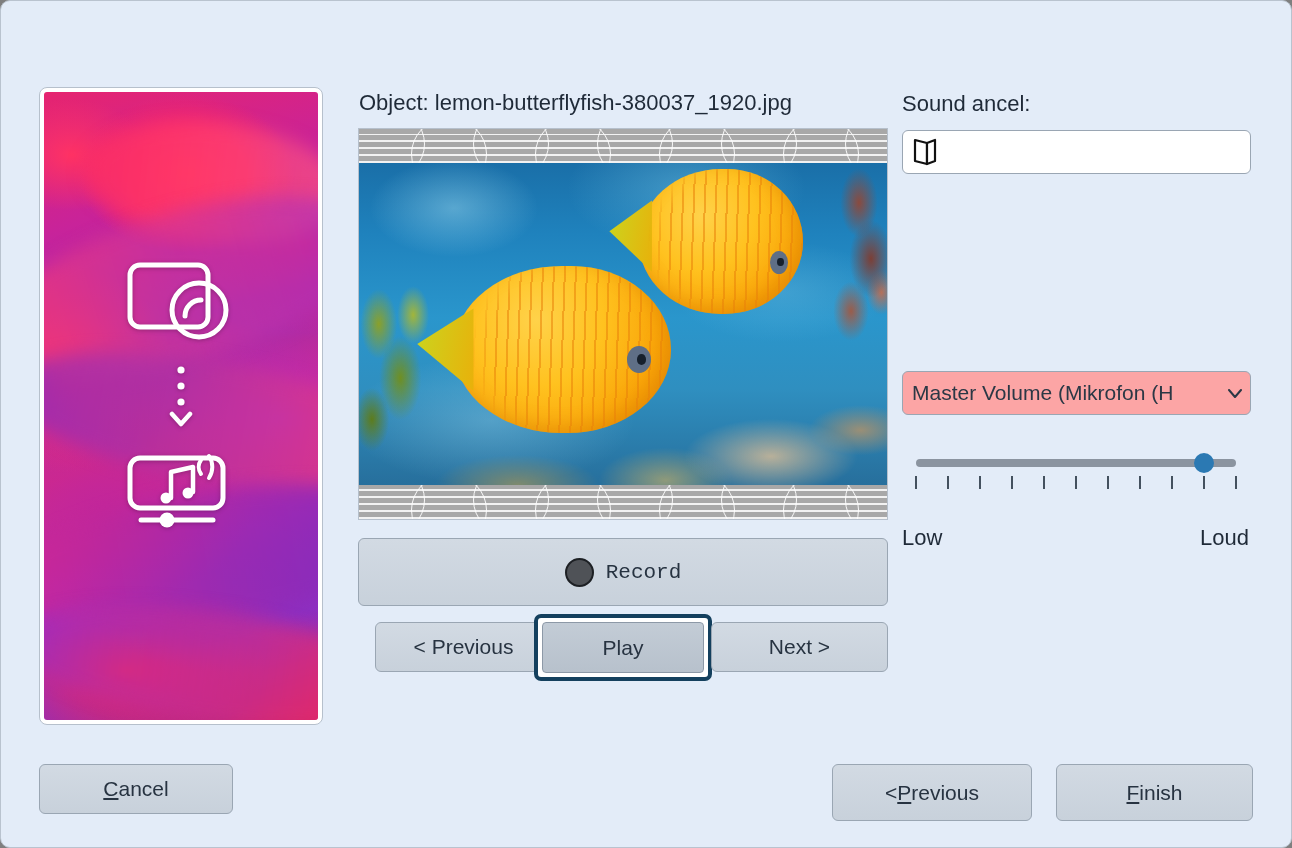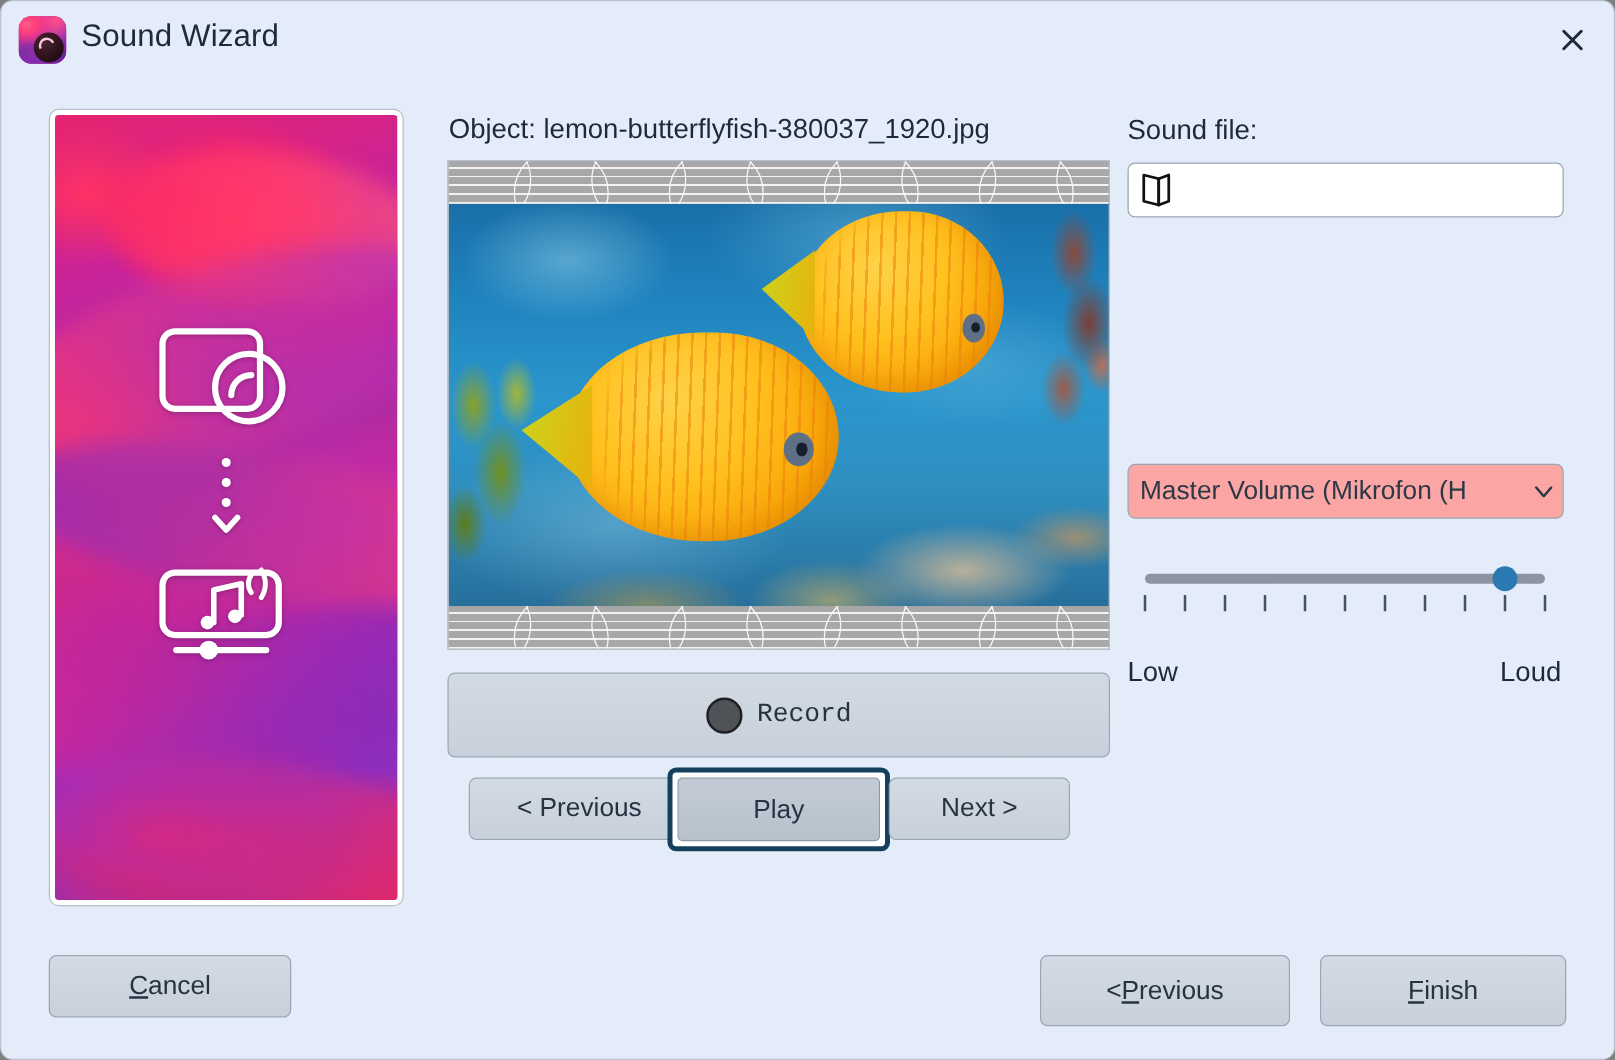--- a/index.html
+++ b/index.html
@@ -302,21 +302,21 @@
   }
   #play-button {
     width: 100%; height: 100%;
     background: linear-gradient(180deg, #c3ccd6 0%, #b7c1cc 100%);
     border: 1px solid #8d99a7;
     border-radius: 4px;
   }
   #next-button-mid {
     position: absolute;
     left: 710px; top: 621px;
-    width: 145px; height: 50px;
+    width: 177px; height: 50px;
   }
 
   
   #sound-file-label {
     position: absolute;
     left: 901px; top: 90px;
     font-size: 22px;
     color: #1f2a38;
   }
   #sound-file-field {
@@ -457,33 +457,20 @@
     left: 1055px; top: 763px;
     width: 197px; height: 57px;
   }
   .acc { text-decoration: underline; }
 </style>
 </head>
 <body>
 
 <div id="dialog">
 
-  <div id="titlebar">
-    <div id="app-icon">
-      <div class="swirl"></div>
-      <div class="disc"></div>
-      <div class="disc-hi"></div>
-    </div>
-    <div id="title-text">Sound Wizard</div>
-    <div id="close-button">
-      <svg width="22" height="22" viewBox="0 0 22 22">
-        <path d="M4 4 L18 18 M18 4 L4 18" stroke="#1f2a38" stroke-width="2.4" stroke-linecap="round" fill="none"></path>
-      </svg>
-    </div>
-  </div>
 
   <div id="banner">
     <div id="banner-art">
       <div class="ribbon rb5"></div>
       <div class="ribbon rb1"></div>
       <div class="ribbon rb2"></div>
       <div class="ribbon rb3"></div>
       <div class="ribbon rb4"></div>
 
       <div id="banner-icons">
@@ -567,21 +554,21 @@
   </div>
 
   <div class="btn" id="prev-button-mid">&lt; Previous</div>
 
   <div id="play-focus-ring">
     <div class="btn" id="play-button">Play</div>
   </div>
 
   <div class="btn" id="next-button-mid">Next &gt;</div>
 
-  <div id="sound-file-label">Sound file:</div>
+  <div id="sound-file-label">Sound ancel:</div>
 
   <div id="sound-file-field">
     <div id="browse-button">
       <svg width="26" height="30" viewBox="0 0 26 30">
         <path d="M3 3 L15 6 L15 27 L3 24 Z" fill="#ffffff" stroke="#111111" stroke-width="2.2" stroke-linejoin="round"></path>
         <path d="M15 6 L23 3 L23 24 L15 27 Z" fill="#ffffff" stroke="#111111" stroke-width="2.2" stroke-linejoin="round"></path>
       </svg>
     </div>
   </div>
 

